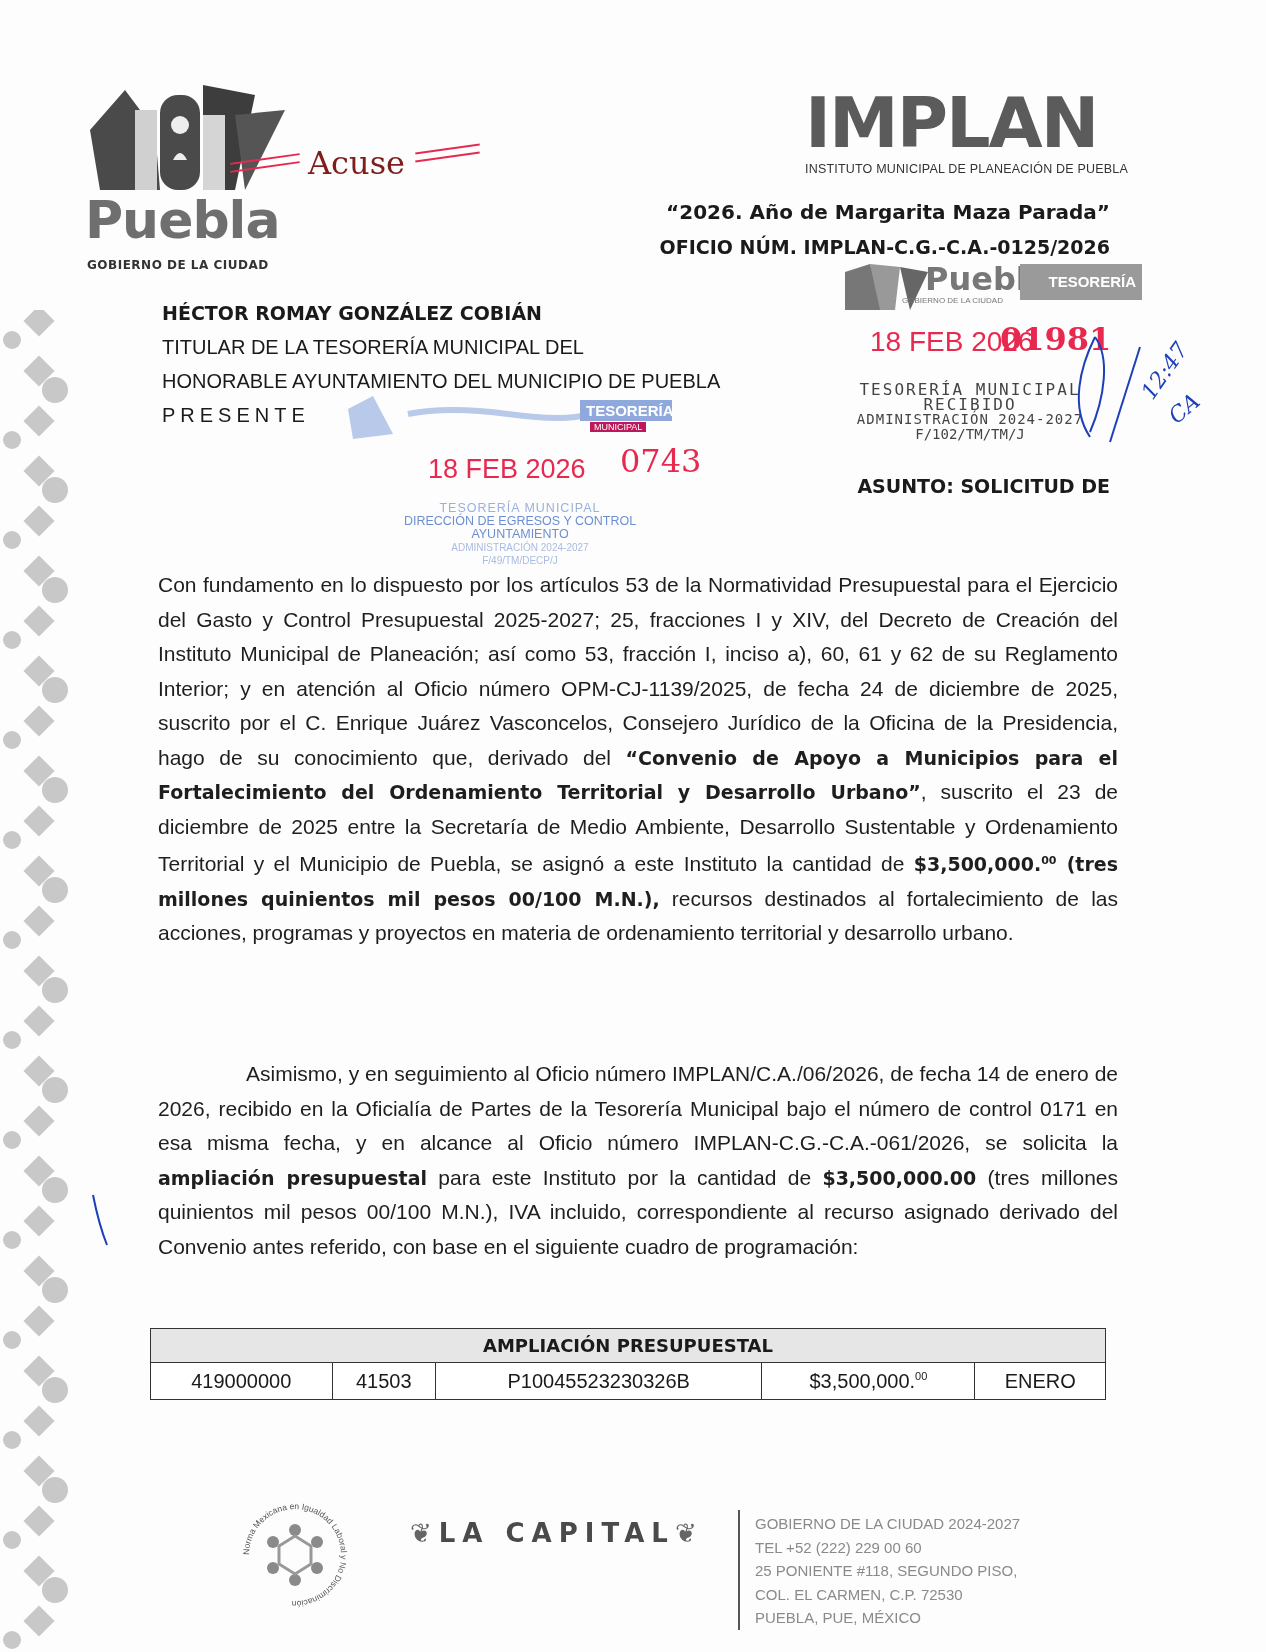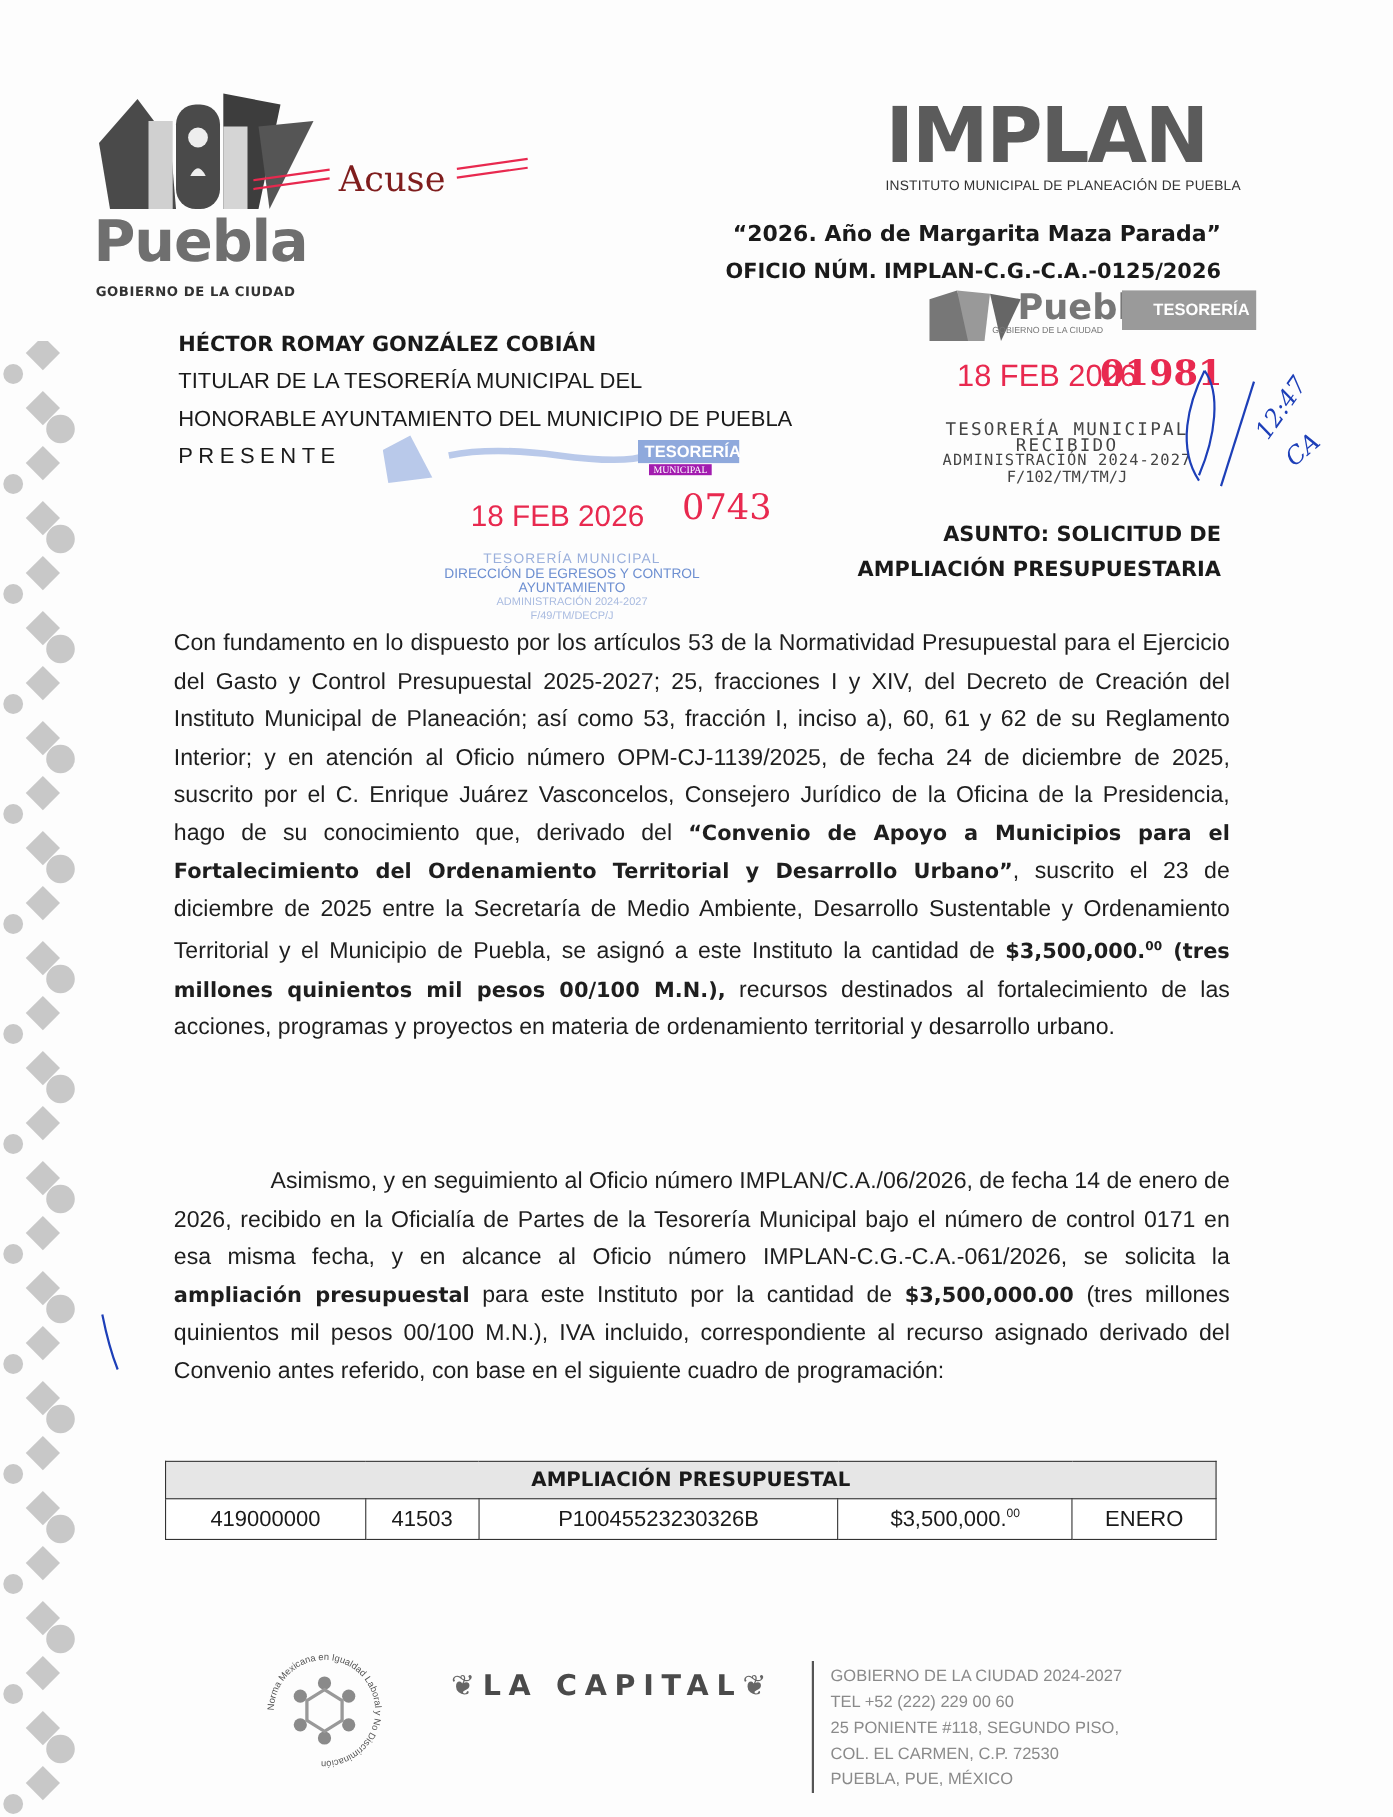--- a/index.html
+++ b/index.html
@@ -173,35 +173,34 @@
 <div class="abs addr l1">TITULAR DE LA TESORERÍA MUNICIPAL DEL</div>
 <div class="abs addr l2">HONORABLE AYUNTAMIENTO DEL MUNICIPIO DE PUEBLA</div>
 <div class="abs addr l3">PRESENTE</div>
 
 <div class="abs" style="left:340px;top:390px;width:340px;height:180px;">
   <svg width="300" height="45" style="position:absolute;left:8px;top:4px;">
     <polygon points="0,15 25,2 45,40 5,45" fill="#b9c9ea"></polygon>
     <path d="M60,20 q40,-8 100,0 t80,0" stroke="#b9c9ea" stroke-width="6" fill="none"></path>
   </svg>
   <span class="teso-box" style="position:absolute;left:240px;top:10px;width:80px;text-align:right;">TESORERÍA</span>
-  <span style="position:absolute;left:250px;top:32px;font-size:9px;color:#fff;background:#a21caf;padding:0 4px;font-family:Liberation Serif, serif;">MUNICIPAL</span>
+  <span style="position:absolute;left:250px;top:32px;font-size:9px;color:#fff;background:#be185d;padding:0 4px;">MUNICIPAL</span>
   <span class="stamp-red" style="position:absolute;left:88px;top:64px;font-size:27px;">18 FEB 2026</span>
   <span class="stamp-red" style="position:absolute;left:280px;top:52px;font-family:'DejaVu Serif',serif;font-size:32px;">0743</span>
   <div class="stamp-blue" style="position:absolute;left:30px;top:112px;width:300px;text-align:center;font-size:12.5px;line-height:13px;">
     <div style="color:#9bb0dc;letter-spacing:1px;">TESORERÍA MUNICIPAL</div>
     <div>DIRECCIÓN DE EGRESOS Y CONTROL</div>
     <div>AYUNTAMIENTO</div>
     <div style="color:#a9bbe0;font-size:10px;">ADMINISTRACIÓN 2024-2027</div>
     <div style="color:#a9bbe0;font-size:10px;">F/49/TM/DECP/J</div>
   </div>
 </div>
 
 <div class="abs asunto">
   <div>ASUNTO: SOLICITUD DE</div>
-  <div>AMPLIACIÓN PRESUPUESTARIA</div>
 </div>
 
 <div class="abs body-text p1"><span>Con fundamento en lo dispuesto por los artículos 53 de la Normatividad Presupuestal para el Ejercicio del Gasto y Control Presupuestal 2025-2027; 25, fracciones I y XIV, del Decreto de Creación del Instituto Municipal de Planeación; así como 53, fracción I, inciso a), 60, 61 y 62 de su Reglamento Interior; y en atención al Oficio número OPM-CJ-1139/2025, de fecha 24 de diciembre de 2025, suscrito por el C. Enrique Juárez Vasconcelos, Consejero Jurídico de la Oficina de la Presidencia, hago de su conocimiento que, derivado del </span><b>“Convenio de Apoyo a Municipios para el Fortalecimiento del Ordenamiento Territorial y Desarrollo Urbano”</b><span>, suscrito el 23 de diciembre de 2025 entre la Secretaría de Medio Ambiente, Desarrollo Sustentable y Ordenamiento Territorial y el Municipio de Puebla, se asignó a este Instituto la cantidad de </span><b><span>$3,500,000.</span><sup>00</sup><span> (tres millones quinientos mil pesos 00/100 M.N.),</span></b><span> recursos destinados al fortalecimiento de las acciones, programas y proyectos en materia de ordenamiento territorial y desarrollo urbano.</span></div>
 
 <div class="abs body-text p2"><span>Asimismo, y en seguimiento al Oficio número IMPLAN/C.A./06/2026, de fecha 14 de enero de 2026, recibido en la Oficialía de Partes de la Tesorería Municipal bajo el número de control 0171 en esa misma fecha, y en alcance al Oficio número IMPLAN-C.G.-C.A.-061/2026, se solicita la </span><b>ampliación presupuestal</b><span> para este Instituto por la cantidad de </span><b>$3,500,000.00</b><span> (tres millones quinientos mil pesos 00/100 M.N.), IVA incluido, correspondiente al recurso asignado derivado del Convenio antes referido, con base en el siguiente cuadro de programación:</span></div>
 
 <svg class="abs" style="left:85px;top:1190px;" width="30" height="60">
   <path class="hand-blue" d="M8,5 C12,25 16,40 22,55" stroke-width="2.5"></path>
 </svg>
 

